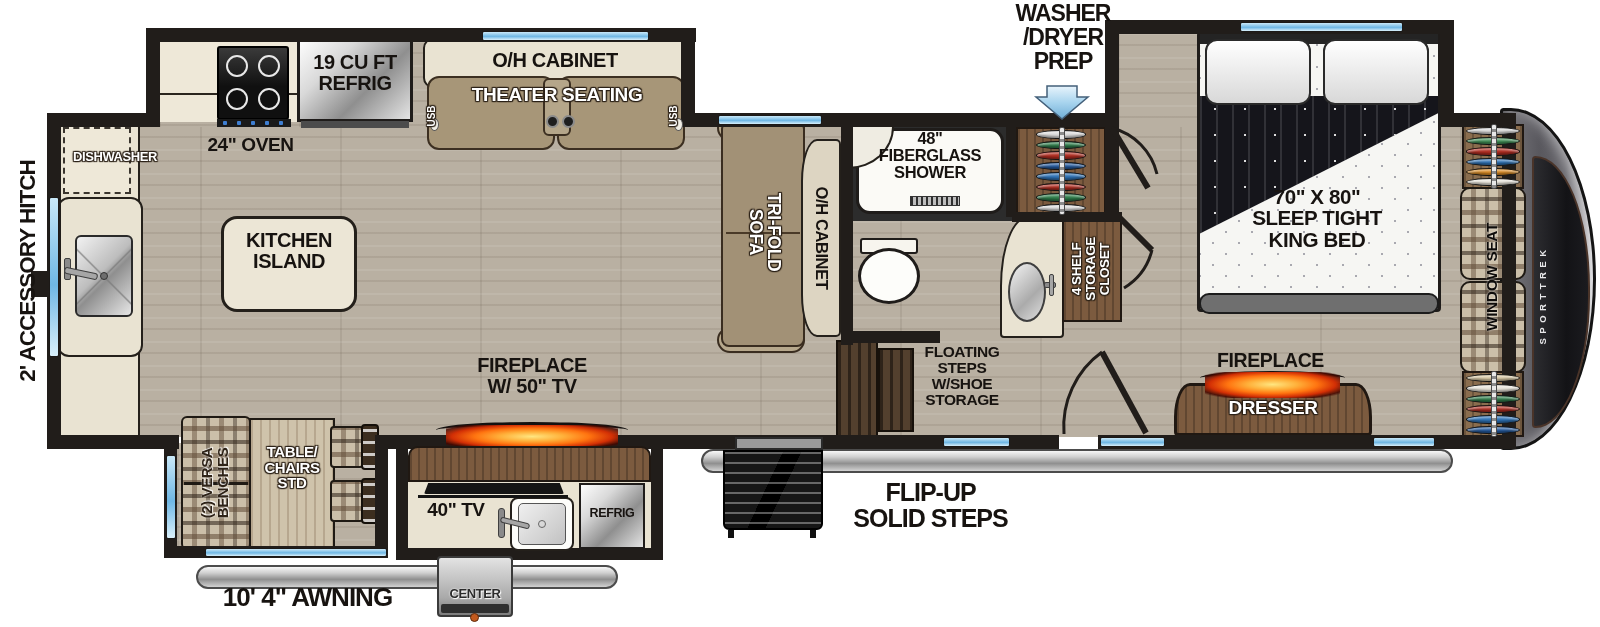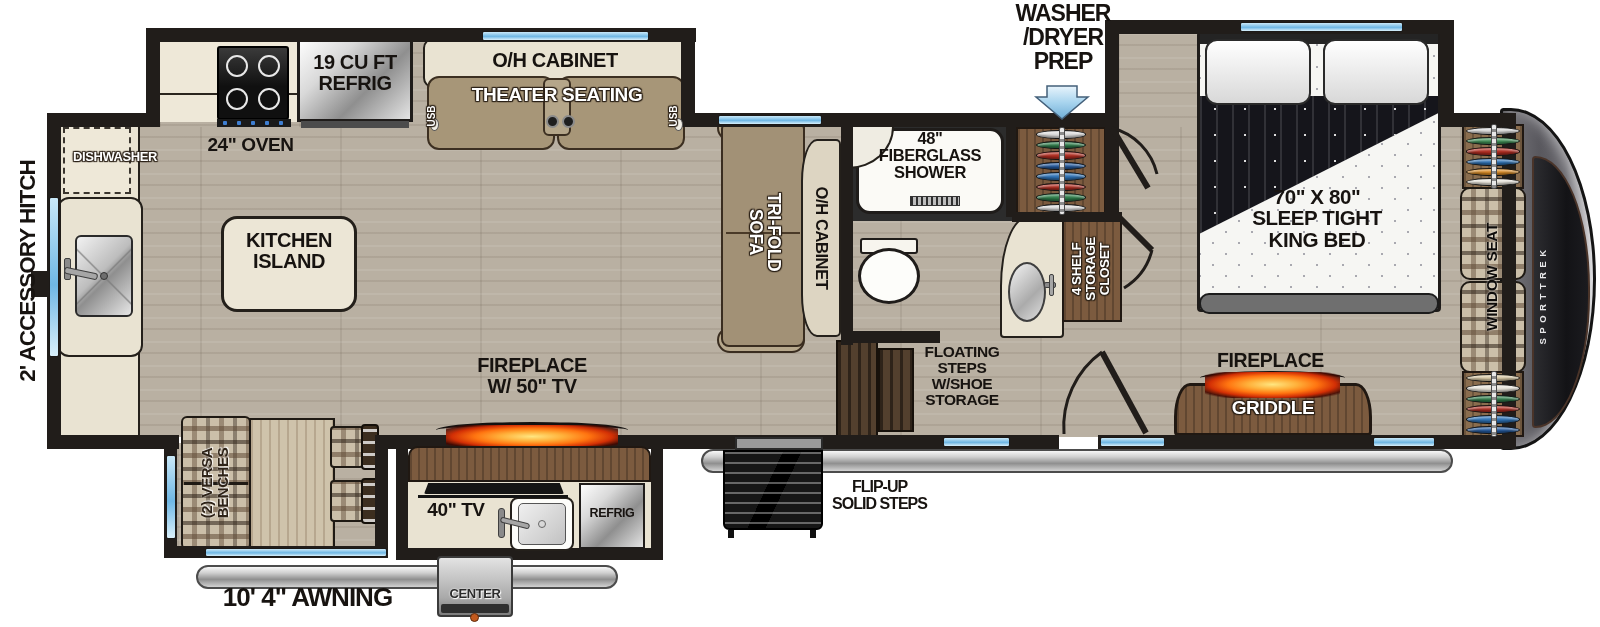--- a/index.html
+++ b/index.html
@@ -229,21 +229,21 @@
   <div class="abs" style="left:1323px;top:39px;width:106px;height:66px;background:linear-gradient(180deg,#ffffff,#d8d8d8);border:2.5px solid #2a2a2a;border-radius:12px;z-index:5;"></div>
   <div class="lb" style="left:1207px;top:186px;width:220px;font-size:20.5px;">70" X 80"
 SLEEP TIGHT
 KING BED</div>
   <div class="abs" style="left:1199px;top:293px;width:240px;height:21px;background:#6f6f6f;border:2.5px solid #1c1c1c;border-radius:10px;z-index:5;"></div>
 
   <div class="lb" style="left:1188px;top:350px;width:165px;font-size:19.5px;">FIREPLACE</div>
   <div class="glowarc" style="left:1200px;top:371px;width:145px;height:14px;"></div>
   <div class="glow" style="left:1205px;top:372px;width:135px;height:26px;"></div>
   <div class="abs cab" style="left:1174px;top:383px;width:198px;height:53px;border-width:3px;border-radius:16px 16px 4px 4px / 34px 34px 4px 4px;z-index:4;"></div>
-  <div class="lb white" style="left:1174px;top:398px;width:198px;font-size:19px;">GRIDDLE</div>
+  <div class="lb white" style="left:1174px;top:398px;width:198px;font-size:19px;">DRESSER</div>
 
   <div class="abs cab" style="left:1462px;top:124px;width:62px;height:65px;border-width:2px;background-color:#8a6d4e;z-index:3;"></div>
   <div class="rack" style="left:1466px;top:126px;width:54px;height:61px;">
       <div class="hanger" style="background: rgb(216, 216, 216);"></div>
       <div class="hanger" style="background: rgb(63, 143, 85);"></div>
       <div class="hanger" style="background: rgb(176, 44, 32);"></div>
       <div class="hanger" style="background: rgb(46, 114, 181);"></div>
       <div class="hanger" style="background: rgb(217, 138, 35);"></div>
       <div class="hanger" style="background: rgb(232, 228, 218);"></div>
     </div>
@@ -259,20 +259,23 @@
       <div class="hanger" style="background: rgb(46, 114, 181);"></div>
       <div class="hanger" style="background: rgb(36, 90, 158);"></div>
     </div>
 
   <div class="abs plaid" style="left:181px;top:416px;width:70px;height:134px;border-radius:6px;z-index:3;"></div>
   <div class="abs" style="left:184px;top:482px;width:64px;height:2.5px;background:#1f1a14;z-index:4;"></div>
   <div class="lb rotccw" style="left:151px;top:466px;width:130px;height:34px;font-size:15px;color:#2e2318;text-shadow:0 0 2px rgba(255,255,255,.9),1px 1px 1px rgba(255,255,255,.9);z-index:9;">(2) VERSA
 BENCHES</div>
   <div class="abs" style="left:249px;top:418px;width:86px;height:132px;z-index:3;border:2.5px solid #1f1a14;
        background-color:#cfc3ab;background-image:repeating-linear-gradient(90deg, rgba(120,95,70,.28) 0 2px, rgba(0,0,0,0) 2px 9px);"></div>
+  <div class="lb white" style="left:249px;top:444px;width:86px;font-size:15px;">TABLE/
+CHAIRS
+STD</div>
   <div class="abs plaid" style="left:330px;top:426px;width:34px;height:42px;border-width:2px;border-radius:4px;z-index:3;"></div>
   <div class="abs" style="left:361px;top:424px;width:18px;height:46px;background:#3c2e1f;border:2px solid #15100a;border-radius:4px;z-index:4;
        background-image:repeating-linear-gradient(0deg, rgba(255,255,255,.75) 0 3px, rgba(0,0,0,0) 3px 12px);"></div>
   <div class="abs plaid" style="left:330px;top:480px;width:34px;height:42px;border-width:2px;border-radius:4px;z-index:3;"></div>
   <div class="abs" style="left:361px;top:478px;width:18px;height:46px;background:#3c2e1f;border:2px solid #15100a;border-radius:4px;z-index:4;
        background-image:repeating-linear-gradient(0deg, rgba(255,255,255,.75) 0 3px, rgba(0,0,0,0) 3px 12px);"></div>
 
   <div class="lb" style="left:437px;top:355px;width:190px;font-size:20px;">FIREPLACE
 W/ 50" TV</div>
   <div class="glowarc" style="left:436px;top:422px;width:192px;height:16px;"></div>
@@ -288,21 +291,21 @@
   <div class="abs" style="left:538px;top:520px;width:8px;height:8px;border:1.5px solid #666;border-radius:50%;z-index:7;"></div>
   <div class="abs" style="left:500px;top:520px;width:30px;height:6px;background:#a6a6a6;border:1px solid #3f3f3f;border-radius:3px;z-index:7;transform:rotate(14deg);"></div>
   <div class="abs" style="left:498px;top:508px;width:7px;height:30px;background:#8a8a8a;border:1px solid #3f3f3f;border-radius:3px;z-index:6;"></div>
   <div class="abs steel" style="left:579px;top:483px;width:66px;height:66px;z-index:5;"></div>
   <div class="lb" style="left:579px;top:507px;width:66px;font-size:12.5px;">REFRIG</div>
 
   <div class="lb rotccw" style="left:-120px;top:257px;width:300px;height:28px;font-size:22.5px;letter-spacing:-1px;">2' ACCESSORY HITCH</div>
   <div class="lb" style="left:1003px;top:2px;width:120px;font-size:23px;letter-spacing:-1px;">WASHER
 /DRYER
 PREP</div>
-  <div class="lb" style="left:777px;top:479px;width:205px;font-size:16px;letter-spacing:-1px;">FLIP-UP
+  <div class="lb" style="left:828px;top:479px;width:205px;font-size:25px;letter-spacing:-1px;">FLIP-UP
 SOLID STEPS</div>
   <div class="lb" style="left:200px;top:584px;width:215px;font-size:26px;letter-spacing:-1px;">10' 4" AWNING</div>
 
   <svg class="overlay" width="1600" height="627" viewBox="0 0 1600 627">
     <defs>
       <linearGradient id="agrad" x1="0" y1="0" x2="0" y2="1">
         <stop offset="0" stop-color="#e8f4fc"></stop>
           <stop offset="0.5" stop-color="#a8d4ee"></stop>
           <stop offset="1" stop-color="#6faed6"></stop>
       </linearGradient>

